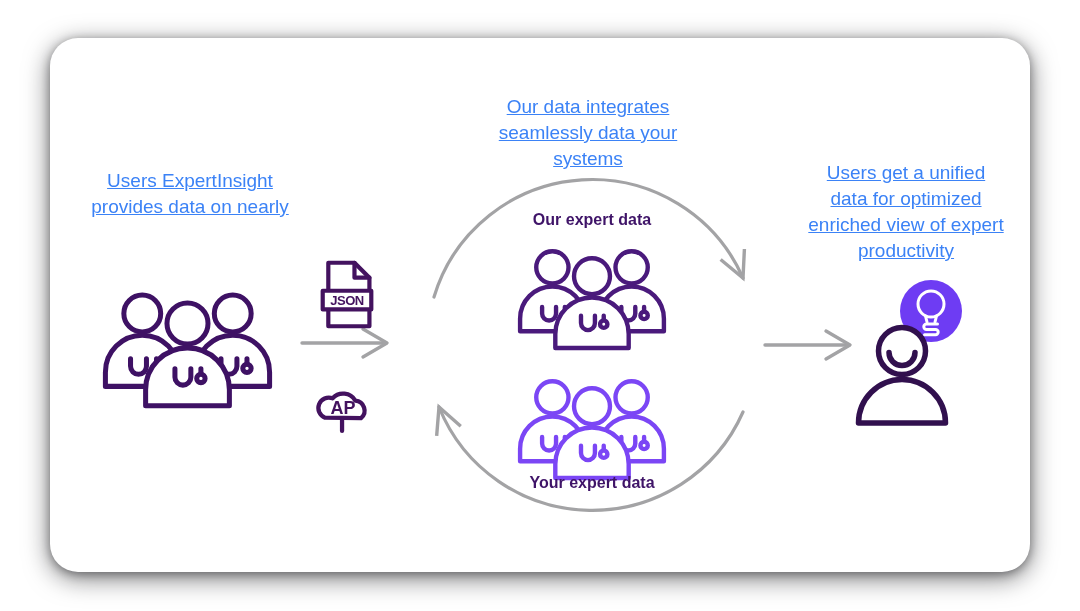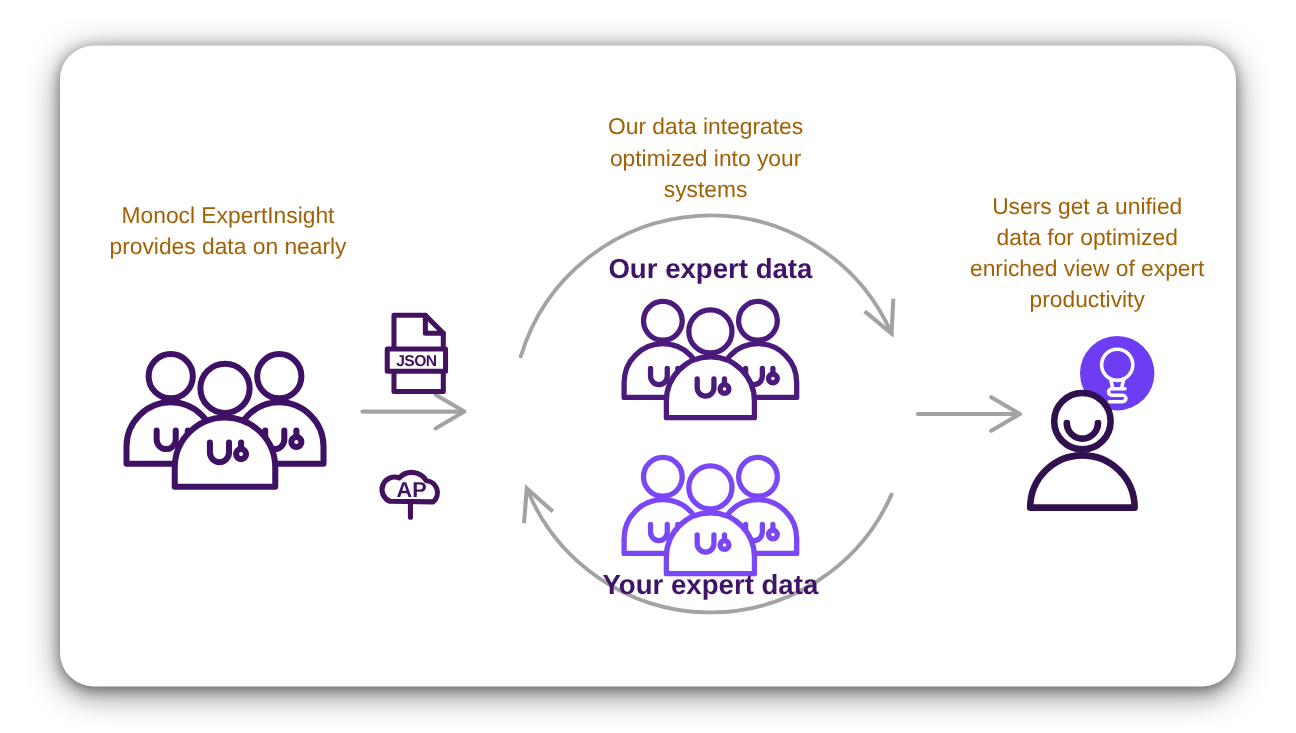--- a/index.html
+++ b/index.html
@@ -1,23 +1,23 @@
 <!DOCTYPE html>
 <html><head>
 <meta charset="utf-8">
 <style>
   html,body{margin:0;padding:0;background:#ffffff;}
   .stage{position:relative;width:1080px;height:611px;background:#ffffff;overflow:hidden;
          font-family:"Liberation Sans",sans-serif;}
   .card{position:absolute;left:50px;top:38px;width:980px;height:534px;background:#ffffff;
         border-radius:28px;box-shadow:0 6px 26px rgba(10,10,12,0.55),0 2px 10px rgba(10,10,12,0.35);}
   .abs{position:absolute;}
-  .cap{position:absolute;text-align:center;color:#a16207;font-size:19px;line-height:1.37;}
+  .cap{position:absolute;text-align:center;color:#3b82f6;font-size:19px;line-height:1.37;text-decoration:underline;}
   .cap div{white-space:nowrap;}
-  .lbl{position:absolute;text-align:center;color:#3f1468;font-size:23px;font-weight:bold;white-space:nowrap;}
+  .lbl{position:absolute;text-align:center;color:#3f1468;font-size:16px;font-weight:bold;white-space:nowrap;}
   svg{display:block;overflow:visible;}
   svg text{font-family:"Liberation Sans",sans-serif;font-weight:bold;fill:currentColor;}
   .stroke{fill:none;stroke:currentColor;stroke-linecap:round;stroke-linejoin:round;}
   .fillw{fill:#ffffff;stroke:currentColor;stroke-linecap:round;stroke-linejoin:round;}
 </style>
 </head>
 <body>
 
 <div class="stage">
 
@@ -42,21 +42,21 @@
         <path class="stroke" stroke-width="6" d="M 95 106 V 116 A 9.5 9.5 0 0 0 114 116 V 106"></path>
         <path class="stroke" stroke-width="6" d="M 126 106 V 112"></path>
         <circle class="fillw" stroke-width="6" cx="126" cy="117.5" r="5"></circle>
       </symbol>
     </defs>
   </svg>
 
   <div class="card"></div>
 
   <div class="cap" style="left:60px;top:168px;width:260px;">
-    <div>Monocl ExpertInsight</div>
+    <div>Users ExpertInsight</div>
     <div>provides data on nearly</div>
   </div>
 
   <svg class="abs" style="left:95px;top:280px;color:#3e1164;" width="185" height="129" viewBox="0 0 220 154">
     <use href="#sym-doctors"></use>
   </svg>
 
   <svg class="abs" style="left:299px;top:326px;color:#a3a3a5;" width="96" height="34" viewBox="0 0 96 34">
     <path class="stroke" stroke-width="3.4" stroke-linecap="butt" d="M 3 17 H 84"></path>
     <path class="stroke" stroke-width="3.4" stroke-linecap="butt" d="M 64 3 L 88 17 L 64 31"></path>
@@ -70,21 +70,21 @@
   </svg>
 
   <svg class="abs" style="left:307px;top:373px;color:#43125f;" width="72" height="61" viewBox="0 0 76 64">
     <path class="fillw" stroke-width="4.5" d="M 19 47 A 11 11 0 0 1 27 26.5 A 15 15 0 0 1 51 29 A 10.5 10.5 0 0 1 57 47.5 Z"></path>
     <path class="stroke" stroke-width="4.5" d="M 37 49 V 61"></path>
     <text x="38" y="43" text-anchor="middle" font-size="19">AP</text>
   </svg>
 
   <div class="cap" style="left:458px;top:94px;width:260px;">
     <div>Our data integrates</div>
-    <div>optimized into your</div>
+    <div>seamlessly data your</div>
     <div>systems</div>
   </div>
 
   <svg class="abs" style="left:412px;top:165px;color:#a3a3a5;" width="360" height="360" viewBox="0 0 360 360">
     <defs>
       <marker id="cyc-arrow" markerUnits="userSpaceOnUse" markerWidth="40" markerHeight="40" refX="30" refY="15" orient="auto">
         <path d="M 4 2 L 30 15 L 4 28" fill="none" stroke="#a3a3a5" stroke-width="3.4"></path>
       </marker>
     </defs>
     <path class="stroke" stroke-width="3.2" stroke-linecap="butt" d="M 22 132 A 165 165 0 0 1 331 113" marker-end="url(#cyc-arrow)"></path>

